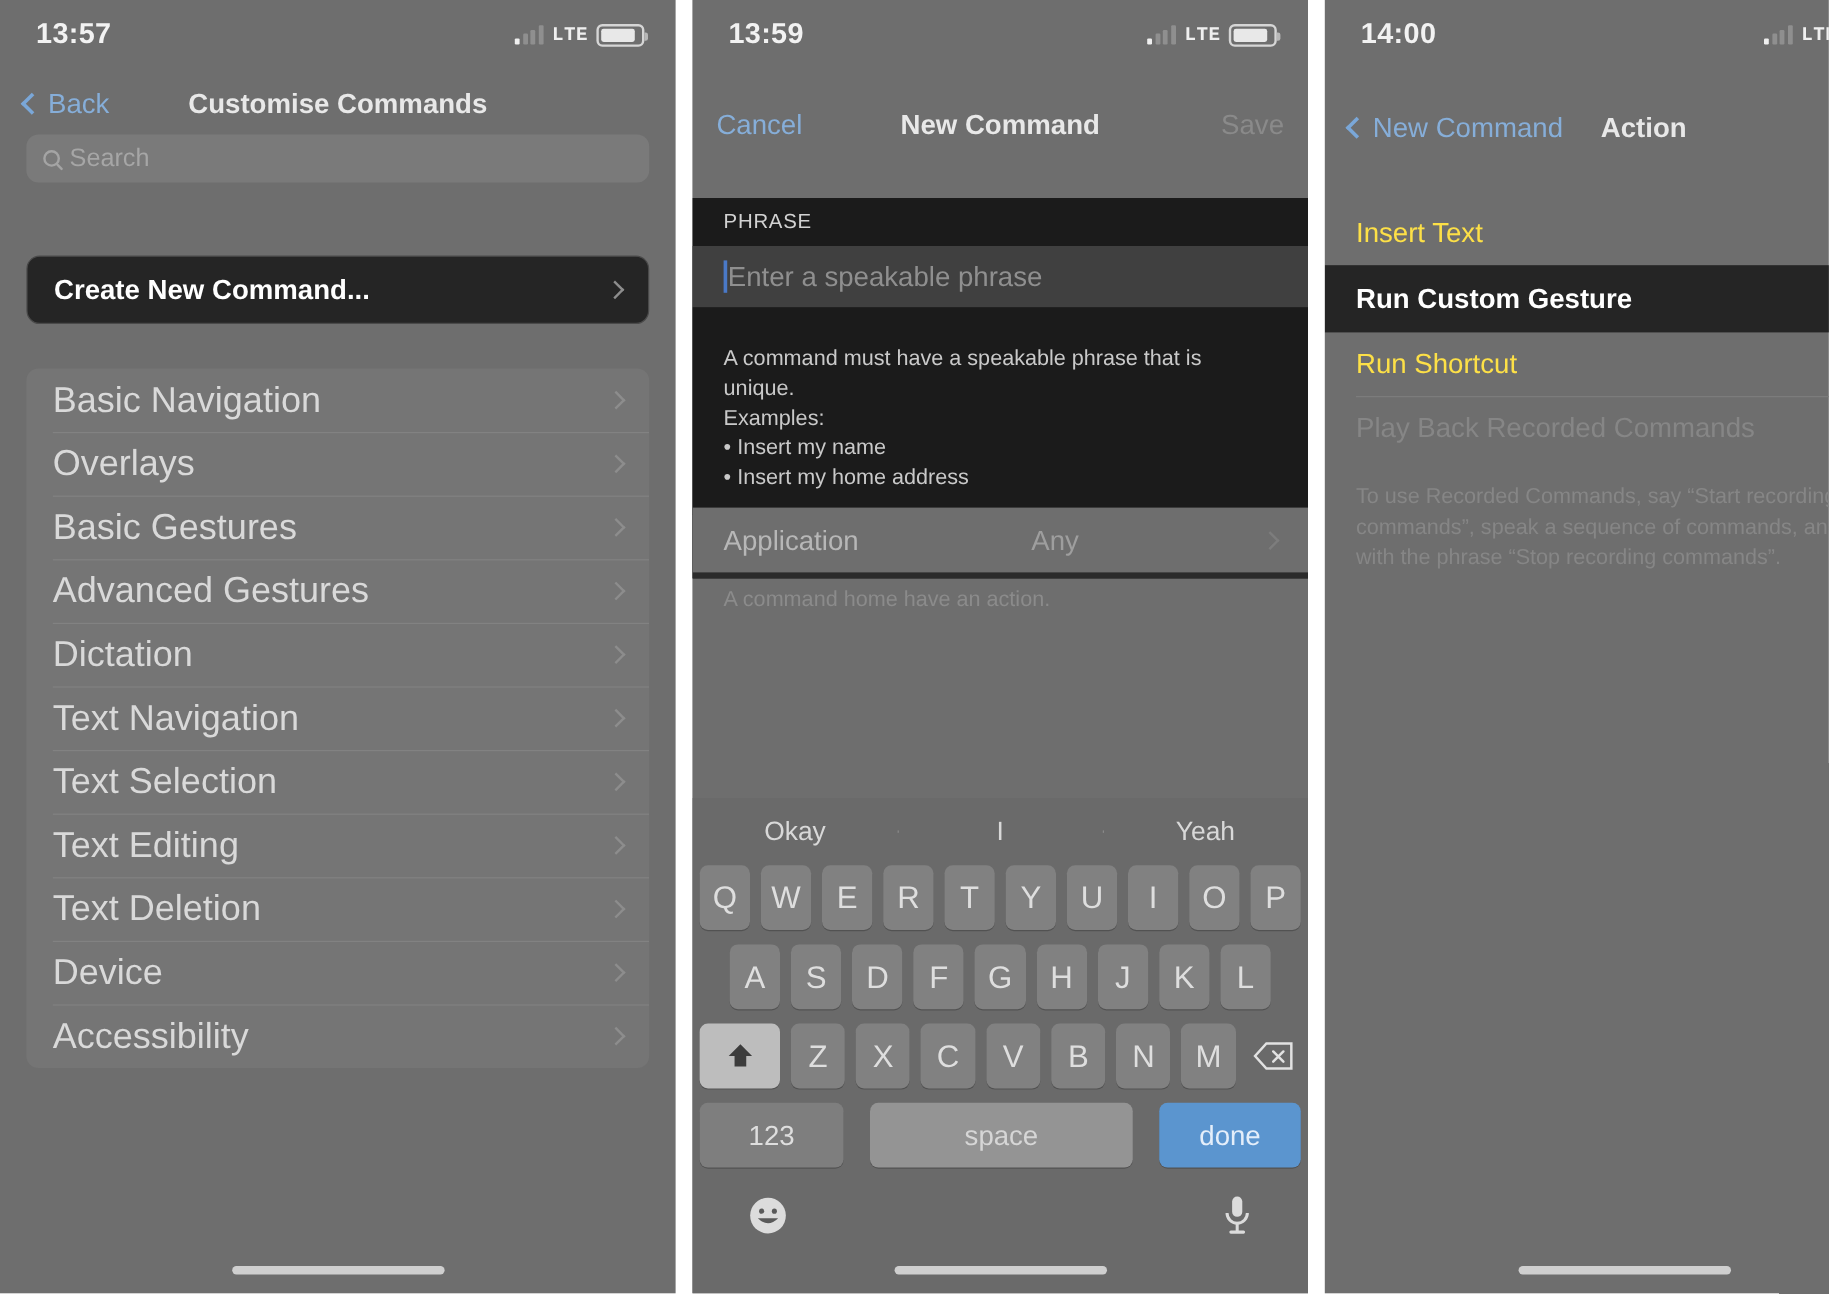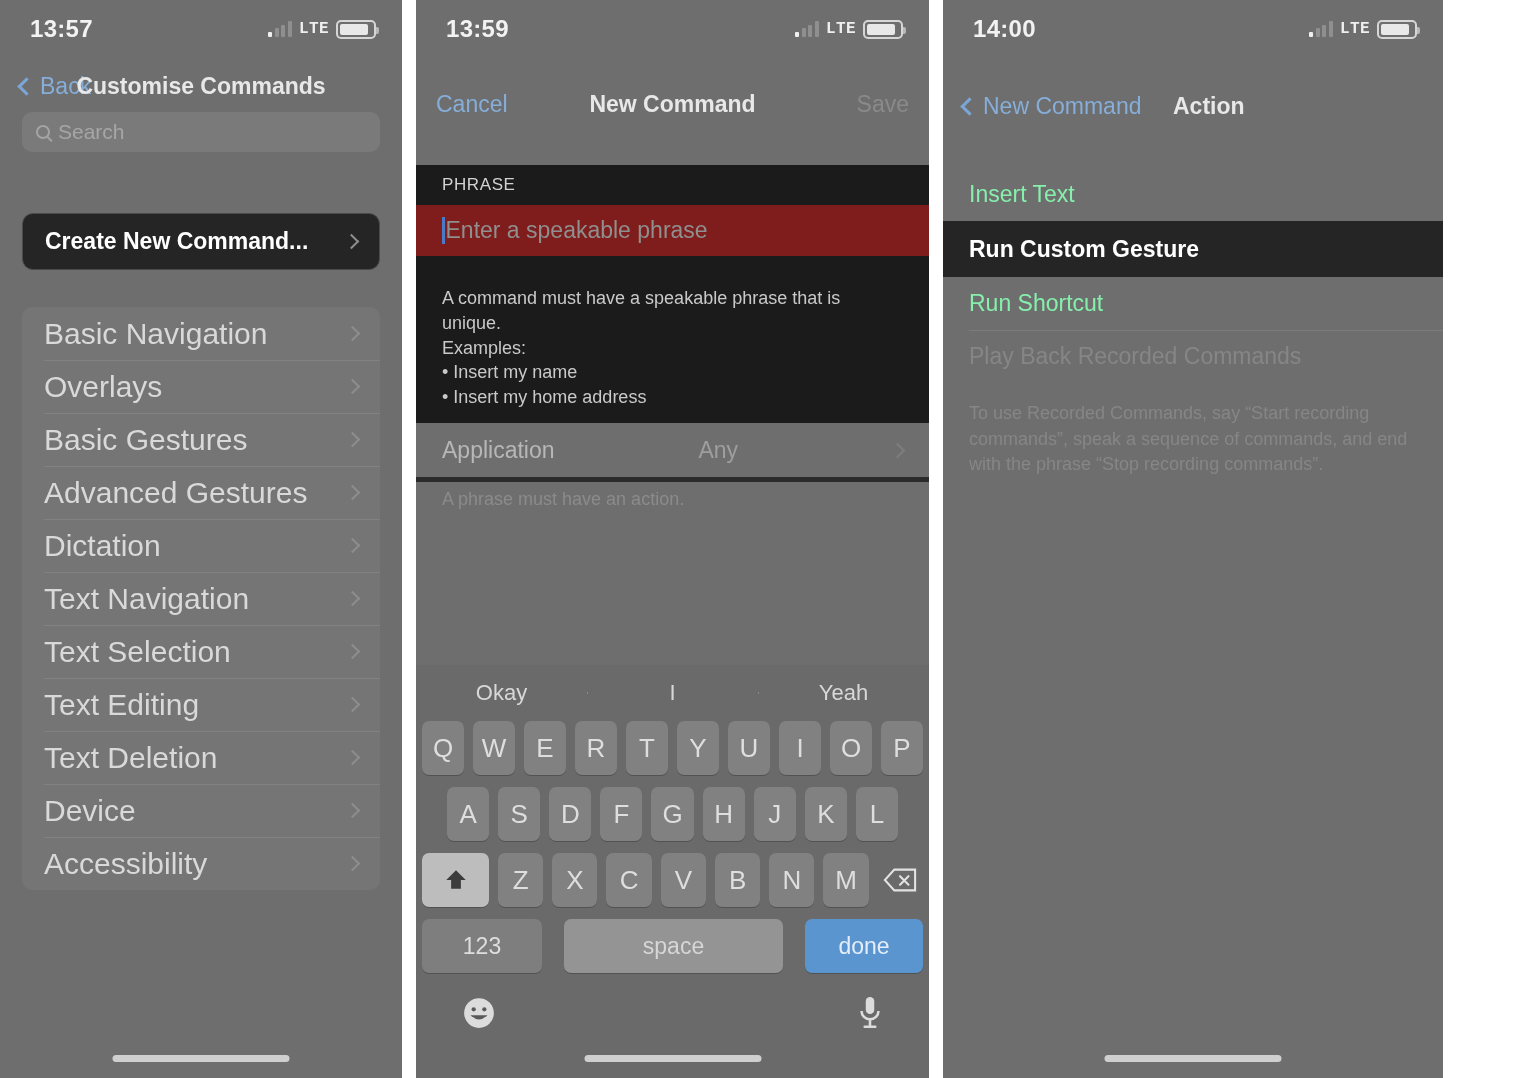--- a/index.html
+++ b/index.html
@@ -9,21 +9,21 @@
     font-family: "Liberation Sans", sans-serif;
     overflow: hidden;
   }
   .screens {
     display: flex;
     width: 1524px; height: 1078px;
     background: #ffffff;
   }
   .panel {
     position: relative;
-    width: 402px; height: 1078px;
+    width: 563px; height: 1078px;
     background: #6e6e6e;
     overflow: hidden;
     flex: 0 0 auto;
   }
   .panel.mid { width: 513px; margin-left: 14px; }
   .panel.right { width: 500px; margin-left: 14px; }
 
   
   .statusbar {
     position: absolute; top: 0; left: 0; right: 0; height: 58px;
@@ -122,21 +122,21 @@
   }
   .phrase-block {
     position: absolute; top: 165px; left: 0; right: 0;
     background: #1b1b1b;
   }
   .phrase-hdr {
     height: 40px; display: flex; align-items: center; padding: 0 26px;
     color: #d2d2d2; font-size: 17px; letter-spacing: .6px;
   }
   .phrase-input {
-    height: 51px; background: #7f1d1d; display: flex; align-items: center;
+    height: 51px; background: #404040; display: flex; align-items: center;
     padding: 0 26px; position: relative;
   }
   .caret {
     width: 2.5px; height: 27px; background: #4a79c7; margin-right: 1px;
   }
   .phrase-ph { color: #8f8f8f; font-size: 23px; }
   .phrase-help {
     background: #1b1b1b; padding: 30px 26px 18px 26px;
     color: #c9c9c9; font-size: 18px; line-height: 1.38;
   }
@@ -197,21 +197,21 @@
     display: flex; align-items: center; justify-content: space-between;
     padding: 22px 46px 0 46px;
   }
 
   
   .action-list { position: absolute; top: 168px; left: 0; right: 0; }
   .act-row {
     height: 53px; display: flex; align-items: center; padding: 0 26px;
     position: relative;
   }
-  .act-row .lbl { color: #86efac; font-size: 23px; }
+  .act-row .lbl { color: #fde047; font-size: 23px; }
   .act-row.selected { background: #252525; height: 56px; }
   .act-row.selected .lbl { color: #ffffff; font-weight: bold; }
   .act-row.disabled .lbl { color: #868686; }
   .act-sep::before {
     content:""; position:absolute; left:26px; right:0; top:0; height:1px;
     background: #7c7c7c;
   }
   .act-footer {
     padding: 18px 26px 0 26px; color: #868686; font-size: 18px; line-height: 1.42;
   }
@@ -351,21 +351,21 @@
         <span class="chev-r dim"></span>
       </div>
     </div>
 
     <div style="position:absolute; top:423px; left:0; right:0;">
       <div class="app-row">
         <span class="lbl">Application</span>
         <span class="val">Any</span>
         <span class="chev-r dim2"></span>
       </div>
-      <div class="app-help">A phrase must have an action.</div>
+      <div class="app-help">A command home have an action.</div>
     </div>
 
     <div class="keyboard">
       <div class="predict">
         <div class="p">Okay</div>
         <div class="p">I</div>
         <div class="p">Yeah</div>
       </div>
 
       <div class="krow r1">

